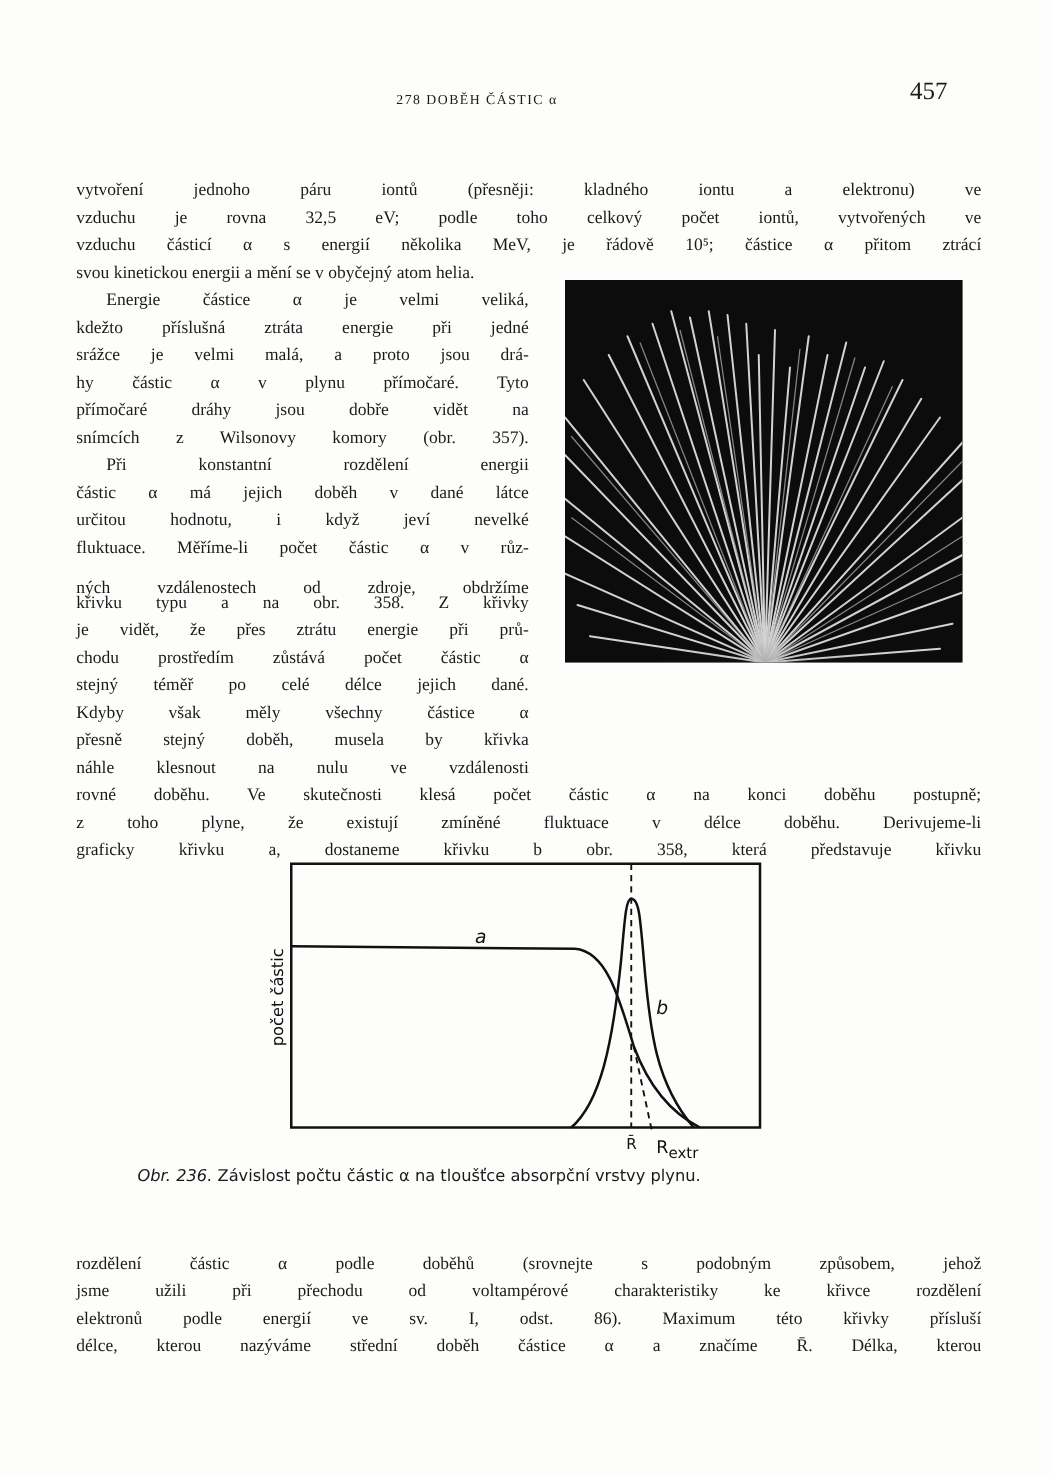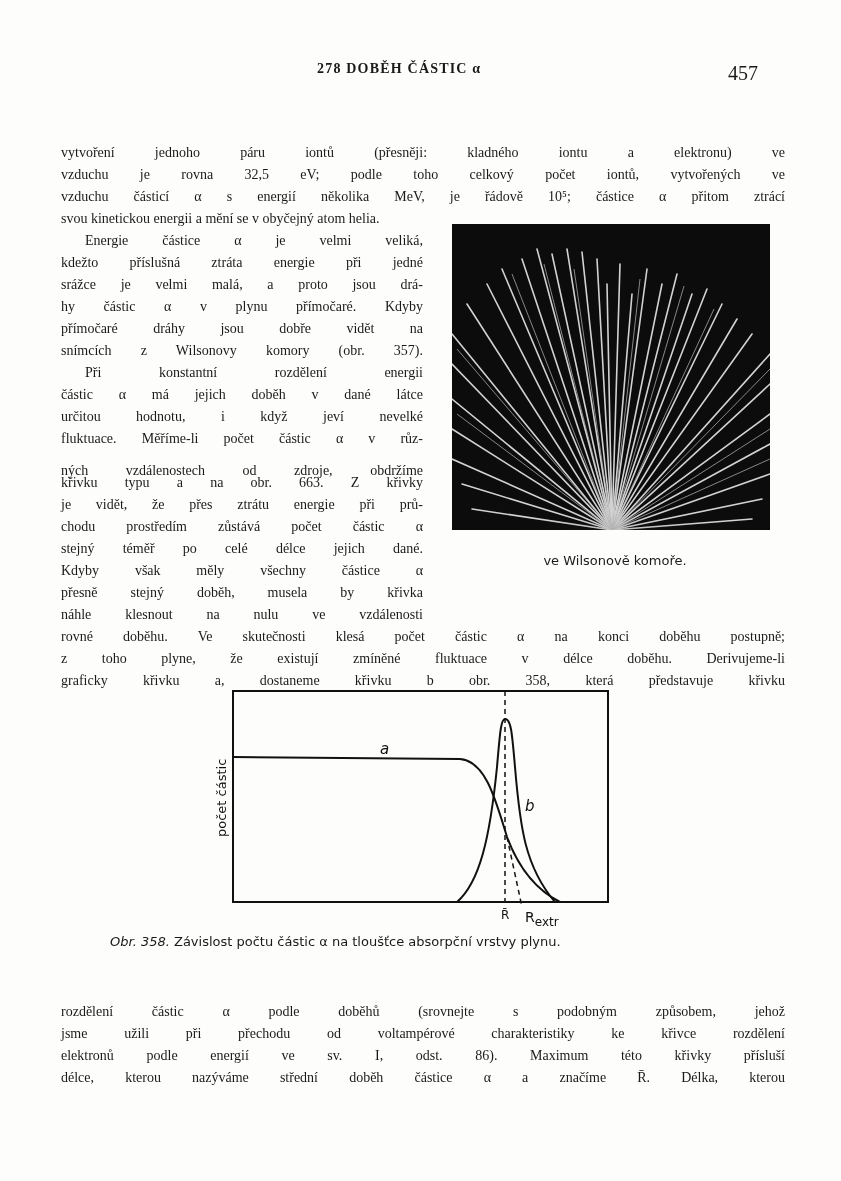--- a/index.html
+++ b/index.html
@@ -1,21 +1,21 @@
 <!DOCTYPE html>
 <html><head>
 <meta charset="utf-8">
 <style>
   html, body { margin:0; padding:0; }
   body {
     width:841px; height:1181px; background:#fdfdfb; position:relative; overflow:hidden;
     font-family:"Liberation Serif","DejaVu Serif",serif; color:#1a1a1a;
   }
   .abs { position:absolute; }
-  .header-left { left:317px; top:61px; font-size:14px; font-weight:bold; letter-spacing:1.2px; }
+  .header-left { left:317px; top:74px; font-size:11px; font-weight:normal; letter-spacing:1.2px; }
   .header-right { left:728px; top:62px; font-size:20px; }
   .line { position:absolute; font-size:14px; white-space:nowrap; line-height:22px;margin-top:26px; }
   .full { left:61px; width:724px; text-align:justify; text-align-last:justify; }
   .narrow { left:61px; width:362px; text-align:justify; text-align-last:justify; }
   .last { text-align-last:left; }
   .ind { text-indent:24px; }
   .photo { left:452px; top:224px; width:318px; height:306px; background:#0c0c0c; overflow:hidden; }
   .cap357 { left:455px; top:552px; width:320px; text-align:center; font-family:"DejaVu Sans",sans-serif; font-size:13px; line-height:17px; }
   .cap358 { left:110px; top:934px; width:600px; font-family:"DejaVu Sans",sans-serif; font-size:13px; }
   .graph { left:195px; top:687px; width:420px; height:240px; }
@@ -27,30 +27,30 @@
 <div class="abs header-right">457</div>
 
 <div class="line full" style="top:116px">vytvoření jednoho páru iontů (přesněji: kladného iontu a elektronu) ve</div>
 <div class="line full" style="top:138px">vzduchu je rovna 32,5 eV; podle toho celkový počet iontů, vytvořených ve</div>
 <div class="line full" style="top:160px">vzduchu částicí α s energií několika MeV, je řádově 10⁵; částice α přitom ztrácí</div>
 <div class="line full last" style="top:182px">svou kinetickou energii a mění se v obyčejný atom helia.</div>
 
 <div class="line narrow ind" style="top:204px">Energie částice α je velmi veliká,</div>
 <div class="line narrow" style="top:226px">kdežto příslušná ztráta energie při jedné</div>
 <div class="line narrow" style="top:248px">srážce je velmi malá, a proto jsou drá-</div>
-<div class="line narrow" style="top:270px">hy částic α v plynu přímočaré. Kdyby</div>
+<div class="line narrow" style="top:270px">hy částic α v plynu přímočaré. Tyto</div>
 <div class="line narrow" style="top:292px">přímočaré dráhy jsou dobře vidět na</div>
 <div class="line narrow" style="top:314px">snímcích z Wilsonovy komory (obr. 357).</div>
 
 <div class="line narrow ind" style="top:336px">Při konstantní rozdělení energii</div>
 <div class="line narrow" style="top:358px">částic α má jejich doběh v dané látce</div>
 <div class="line narrow" style="top:380px">určitou hodnotu, i když jeví nevelké</div>
 <div class="line narrow" style="top:402px">fluktuace. Měříme-li počet částic α v růz-</div>
 <div class="line narrow" style="top:434px">ných vzdálenostech od zdroje, obdržíme</div>
-<div class="line narrow" style="top:446px">křivku typu a na obr. 663. Z křivky</div>
+<div class="line narrow" style="top:446px">křivku typu a na obr. 358. Z křivky</div>
 <div class="line narrow" style="top:468px">je vidět, že přes ztrátu energie při prů-</div>
 <div class="line narrow" style="top:490px">chodu prostředím zůstává počet částic α</div>
 <div class="line narrow" style="top:512px">stejný téměř po celé délce jejich dané.</div>
 <div class="line narrow" style="top:534px">Kdyby však měly všechny částice α</div>
 <div class="line narrow" style="top:556px">přesně stejný doběh, musela by křivka</div>
 <div class="line narrow" style="top:578px">náhle klesnout na nulu ve vzdálenosti</div>
 
 <div class="line full" style="top:600px">rovné doběhu. Ve skutečnosti klesá počet částic α na konci doběhu postupně;</div>
 <div class="line full" style="top:622px">z toho plyne, že existují zmíněné fluktuace v délce doběhu. Derivujeme-li</div>
 <div class="line full" style="top:644px">graficky křivku a, dostaneme křivku b obr. 358, která představuje křivku</div>
@@ -111,21 +111,20 @@
       <line x1="160" y1="306" x2="232" y2="62"></line>
       <line x1="160" y1="306" x2="262" y2="85"></line>
       <line x1="160" y1="306" x2="318" y2="145"></line>
       <line x1="160" y1="306" x2="318" y2="205"></line>
       <line x1="160" y1="306" x2="318" y2="235"></line>
     </g>
     <ellipse cx="160" cy="306" rx="170" ry="90" fill="url(#glow)"></ellipse>
   </svg>
 </div>
 <div class="abs cap357">
-  <div>ve Wilsonově komoře.</div>
 </div>
 
 <div class="abs graph">
   <svg width="420" height="240" viewBox="0 0 420 240">
 
     <rect x="38" y="4" width="375" height="211" fill="none" stroke="#111" stroke-width="2"></rect>
 
     <path d="M38,70 L265,72 C290,74 300,110 312,150 C325,185 345,205 365,215" fill="none" stroke="#111" stroke-width="2"></path>
 
     <path d="M262,215 C285,195 295,150 302,80 C305,45 306,32 310,32 C316,32 317,45 320,80 C325,140 330,180 360,215" fill="none" stroke="#111" stroke-width="2"></path>
@@ -135,19 +134,19 @@
     <line x1="312" y1="150" x2="327" y2="220" stroke="#111" stroke-width="1.5" stroke-dasharray="5,4"></line>
 
     <text x="185" y="67" font-family="DejaVu Sans, sans-serif" font-style="italic" font-size="15" fill="#111">a</text>
     <text x="330" y="124" font-family="DejaVu Sans, sans-serif" font-style="italic" font-size="15" fill="#111">b</text>
     <text x="306" y="232" font-family="DejaVu Sans, sans-serif" font-size="12" fill="#111">R̄</text>
     <text x="330" y="235" font-family="DejaVu Sans, sans-serif" font-size="14" fill="#111"><tspan>R</tspan><tspan dy="4" font-size="12">extr</tspan></text>
     <text x="0" y="0" transform="translate(31,150) rotate(-90)" font-family="DejaVu Sans, sans-serif" font-size="13" fill="#111">počet částic</text>
   </svg>
 </div>
 <div class="abs cap358">
-  <i>Obr. 358.</i> <span>Závislost počtu částic α na tloušťce absorpční vrstvy plynu.</span>
+  <i>Obr. 236.</i> <span>Závislost počtu částic α na tloušťce absorpční vrstvy plynu.</span>
 </div>
 
 <div class="line full" style="top:975px">rozdělení částic α podle doběhů (srovnejte s podobným způsobem, jehož</div>
 <div class="line full" style="top:997px">jsme užili při přechodu od voltampérové charakteristiky ke křivce rozdělení</div>
 <div class="line full" style="top:1019px">elektronů podle energií ve sv. I, odst. 86). Maximum této křivky přísluší</div>
 <div class="line full" style="top:1041px">délce, kterou nazýváme střední doběh částice α a značíme R̄. Délka, kterou</div>
 
 </body></html>

